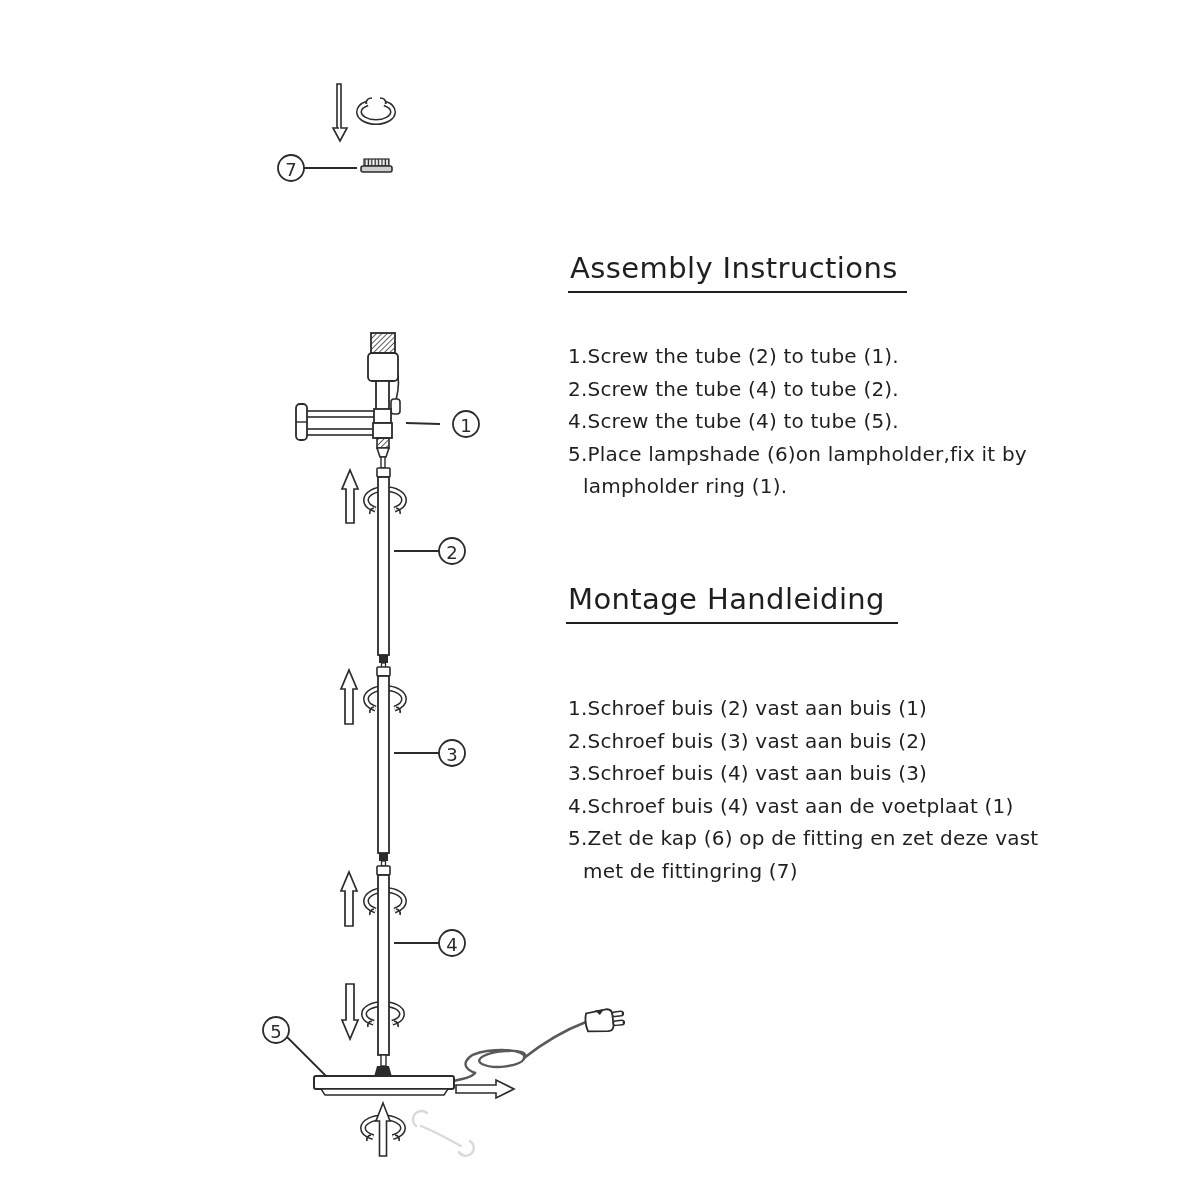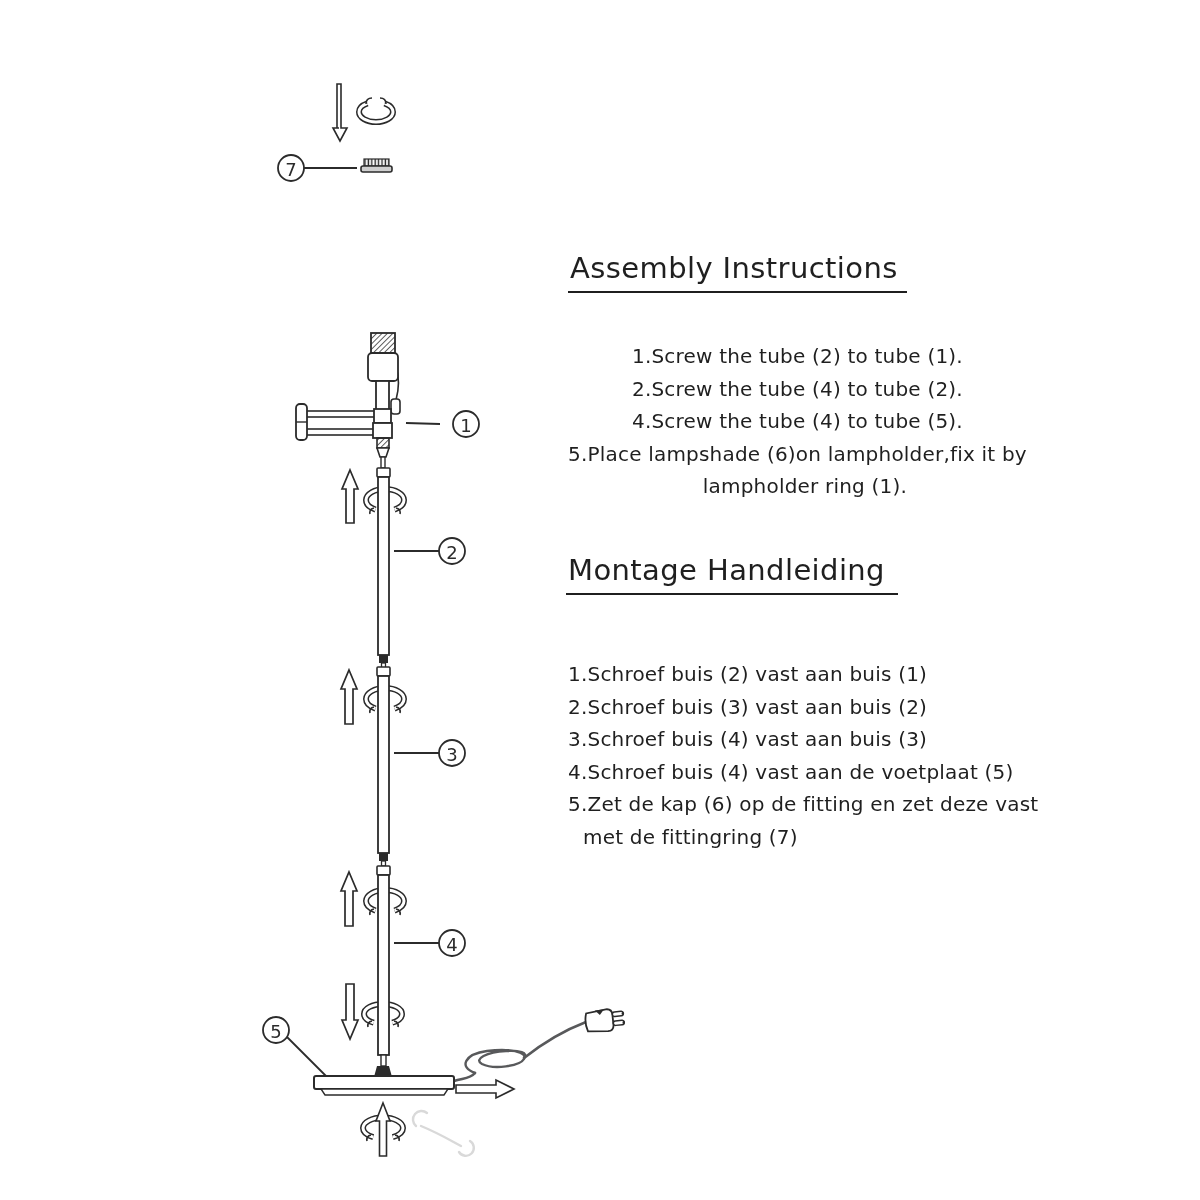--- a/index.html
+++ b/index.html
@@ -22,27 +22,27 @@
   .ghost{fill:none;stroke:var(--ghost);stroke-linecap:round;}
   .cnum{fill:var(--ink);font-size:18px;font-family:"DejaVu Sans","Liberation Sans",sans-serif;}
 
   
   .title{
     position:absolute;font-size:29px;color:var(--text);
     border-bottom:2px solid var(--text);padding:0 9px 6px 2px;letter-spacing:.4px;
     white-space:nowrap;
   }
   .title.en{left:566px;top:249px;}
-  .title.nl{left:566px;top:553px;padding-right:13px;}
+  .title.nl{left:566px;top:582px;padding-right:13px;}
   .steps{
     position:absolute;font-size:20px;line-height:32.5px;color:var(--text);
     letter-spacing:.2px;white-space:nowrap;
   }
-  .steps.en{left:568px;top:340px;text-align:center;}
-  .steps.nl{left:568px;top:658px;}
+  .steps.en{left:568px;top:340px;}
+  .steps.nl{left:568px;top:692px;}
   .step.cont{padding-left:15px;}
 </style>
 </head>
 <body>
 
 <div class="sheet">
 
 <svg class="diagram" width="1200" height="1200" viewBox="0 0 1200 1200">
   <defs>
     <pattern id="hatch" width="3.8" height="3.8" patternUnits="userSpaceOnUse" patternTransform="rotate(45)">
@@ -207,18 +207,18 @@
     <div class="step">4.Screw the tube (4) to tube (5).</div>
     <div class="step">5.Place lampshade (6)on lampholder,fix it by</div>
     <div class="step cont">lampholder ring (1).</div>
   </div>
 
   <h2 class="title nl" style="margin:0;font-weight:normal">Montage Handleiding</h2>
   <div class="steps nl">
     <div class="step">1.Schroef buis (2) vast aan buis (1)</div>
     <div class="step">2.Schroef buis (3) vast aan buis (2)</div>
     <div class="step">3.Schroef buis (4) vast aan buis (3)</div>
-    <div class="step">4.Schroef buis (4) vast aan de voetplaat (5)</div>
+    <div class="step">4.Schroef buis (4) vast aan de voetplaat (1)</div>
     <div class="step">5.Zet de kap (6) op de fitting en zet deze vast</div>
     <div class="step cont">met de fittingring (7)</div>
   </div>
 
 </div>
 
 </body></html>

